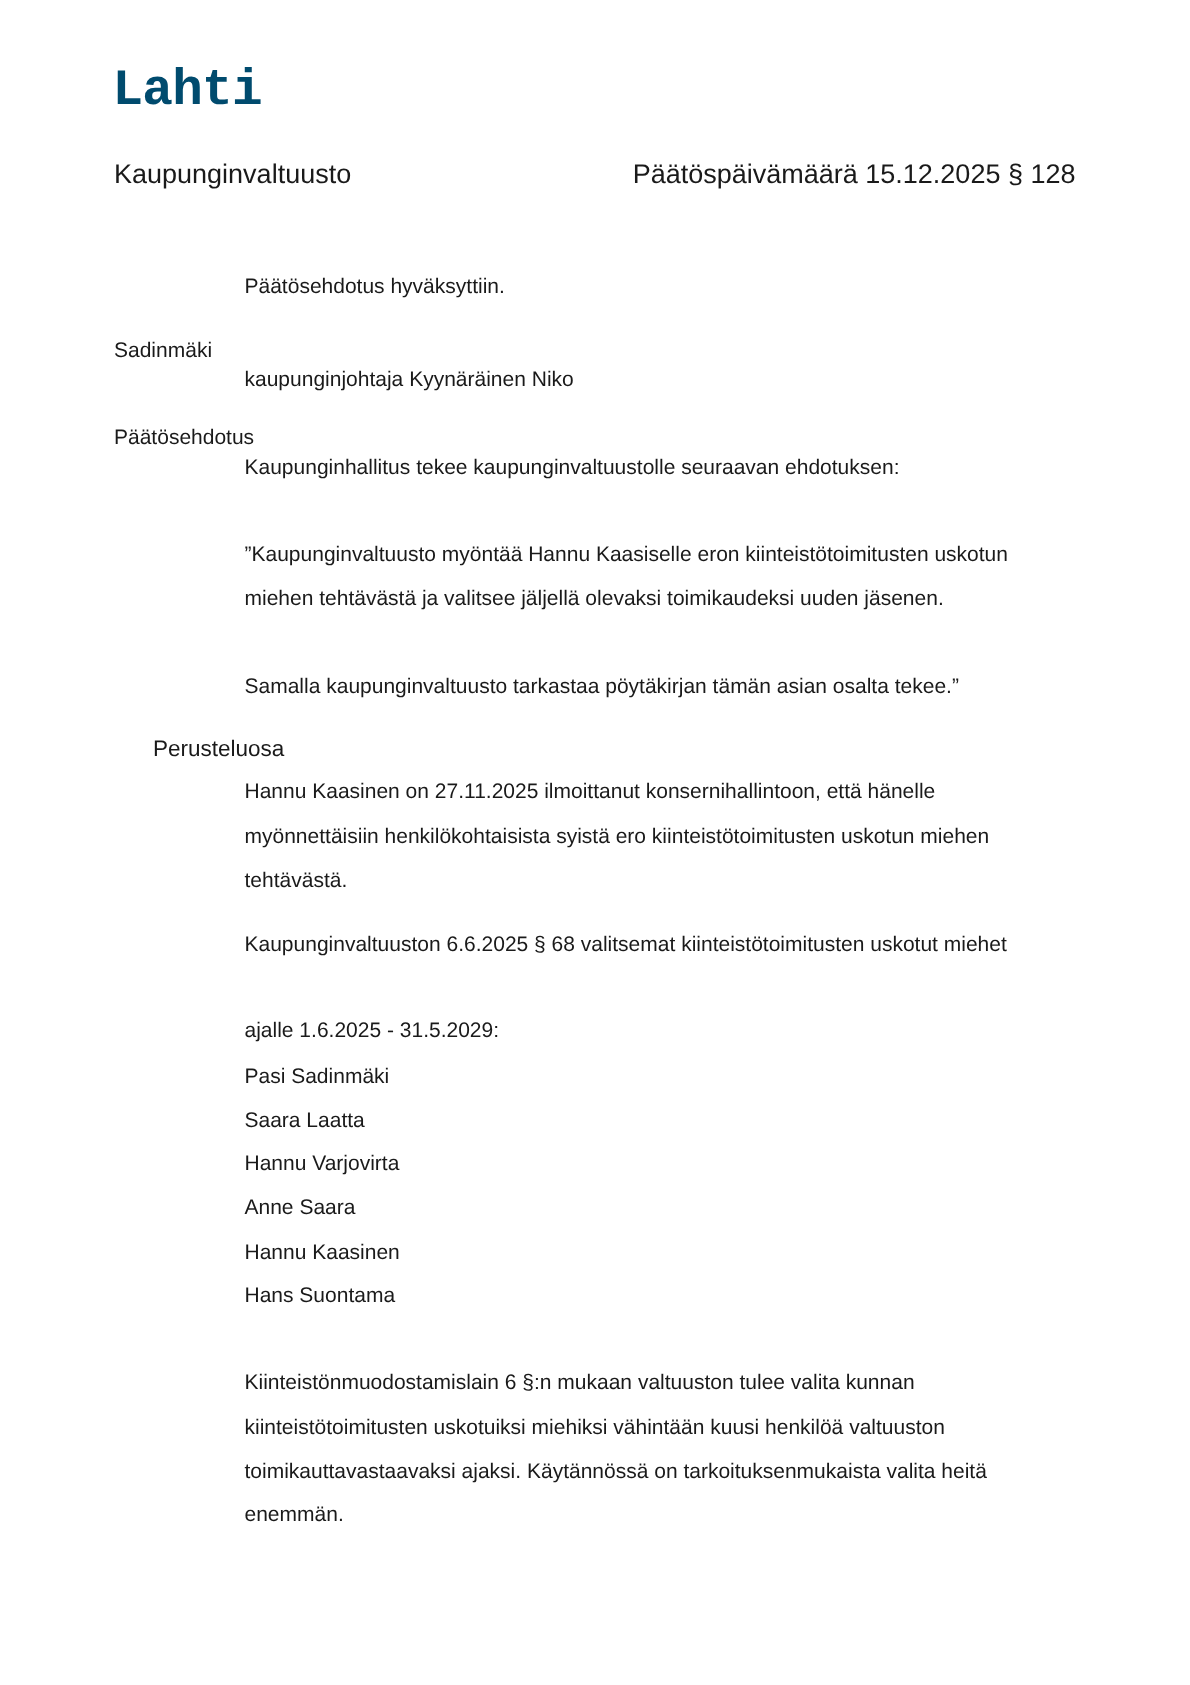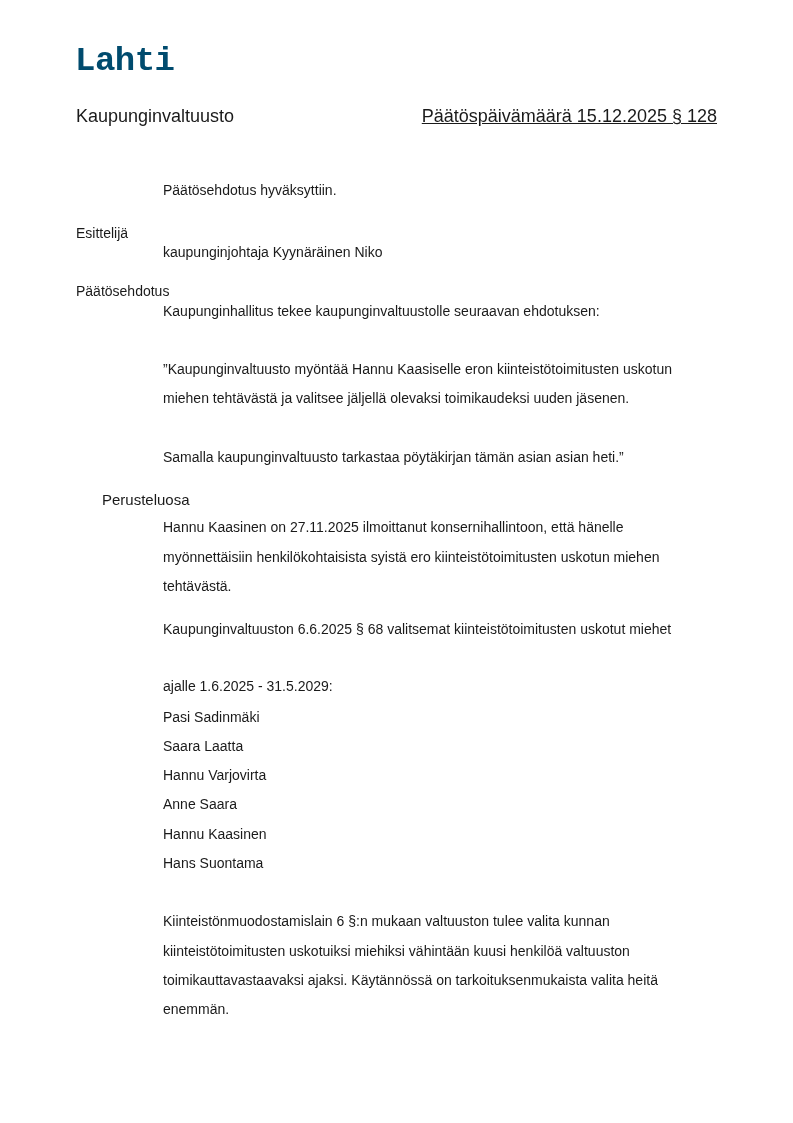--- a/index.html
+++ b/index.html
@@ -2,44 +2,44 @@
 <html><head>
 <meta charset="utf-8">
 <style>
   html, body { margin: 0; padding: 0; background: #ffffff; }
   body { width: 793px; height: 1123px; position: relative; overflow: hidden;
          font-family: "Liberation Sans", "DejaVu Sans", sans-serif; color: #1a1a1a; }
   .logo { position: absolute; left: 75px; top: 44px; font-family: Liberation Mono, monospace;
           font-weight: bold; font-size: 34px; color: #004b6e; letter-spacing: -0.5px; line-height: 1; }
   .hdr { position: absolute; top: 106px; font-size: 18px; }
   .hdr-left { left: 76px; }
-  .hdr-right { right: 76px; text-decoration: underline; }
+  .hdr-right { right: 76px; }
   .t { position: absolute; font-size: 14px; line-height: 18px; white-space: nowrap; }
   .label { left: 76px; }
   .body { left: 163px; text-align: center; }
   .perust { font-size: 15px; margin-left: 26px; }
 </style>
 </head>
 <body>
 
 <div class="logo">Lahti</div>
 
 <div class="hdr hdr-left">Kaupunginvaltuusto</div>
 <div class="hdr hdr-right">Päätöspäivämäärä 15.12.2025 § 128</div>
 
 <div class="t body" style="top:181px">Päätösehdotus hyväksyttiin.</div>
 
-<div class="t label" style="top:224px">Esittelijä</div>
+<div class="t label" style="top:224px">Sadinmäki</div>
 <div class="t body" style="top:243px">kaupunginjohtaja Kyynäräinen Niko</div>
 
 <div class="t label" style="top:282px">Päätösehdotus</div>
 <div class="t body" style="top:302px">Kaupunginhallitus tekee kaupunginvaltuustolle seuraavan ehdotuksen:</div>
 <div class="t body" style="top:360px">”Kaupunginvaltuusto myöntää Hannu Kaasiselle eron kiinteistötoimitusten uskotun</div>
 <div class="t body" style="top:389px">miehen tehtävästä ja valitsee jäljellä olevaksi toimikaudeksi uuden jäsenen.</div>
-<div class="t body" style="top:448px">Samalla kaupunginvaltuusto tarkastaa pöytäkirjan tämän asian asian heti.”</div>
+<div class="t body" style="top:448px">Samalla kaupunginvaltuusto tarkastaa pöytäkirjan tämän asian osalta tekee.”</div>
 
 <div class="t label perust" style="top:491px">Perusteluosa</div>
 <div class="t body" style="top:518px">Hannu Kaasinen on 27.11.2025 ilmoittanut konsernihallintoon, että hänelle</div>
 <div class="t body" style="top:548px">myönnettäisiin henkilökohtaisista syistä ero kiinteistötoimitusten uskotun miehen</div>
 <div class="t body" style="top:577px">tehtävästä.</div>
 
 <div class="t body" style="top:620px">Kaupunginvaltuuston 6.6.2025 § 68 valitsemat kiinteistötoimitusten uskotut miehet</div>
 <div class="t body" style="top:677px">ajalle 1.6.2025 - 31.5.2029:</div>
 
 <div class="t body" style="top:708px">Pasi Sadinmäki</div>

